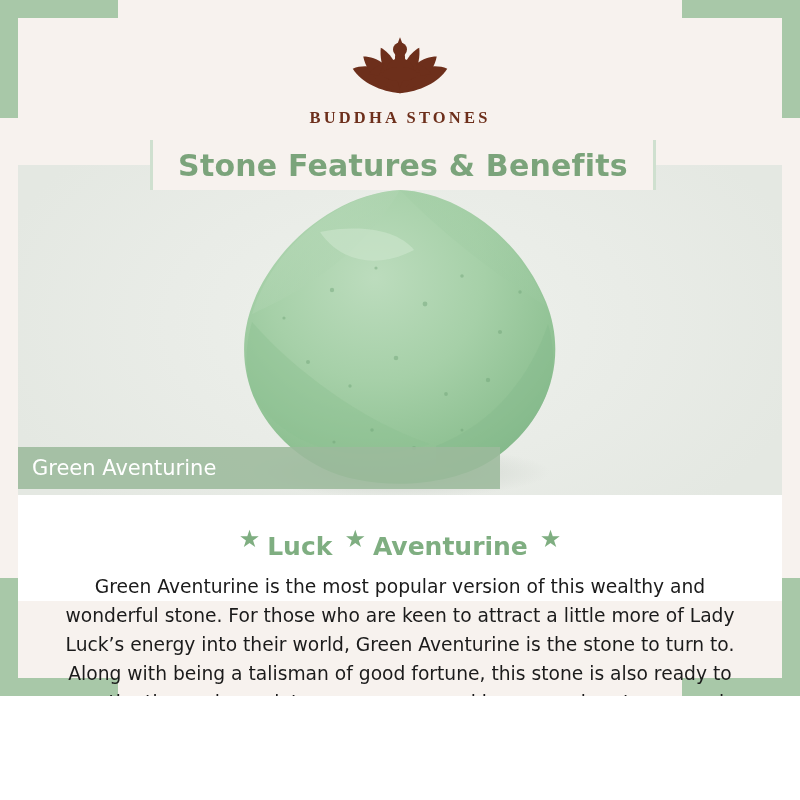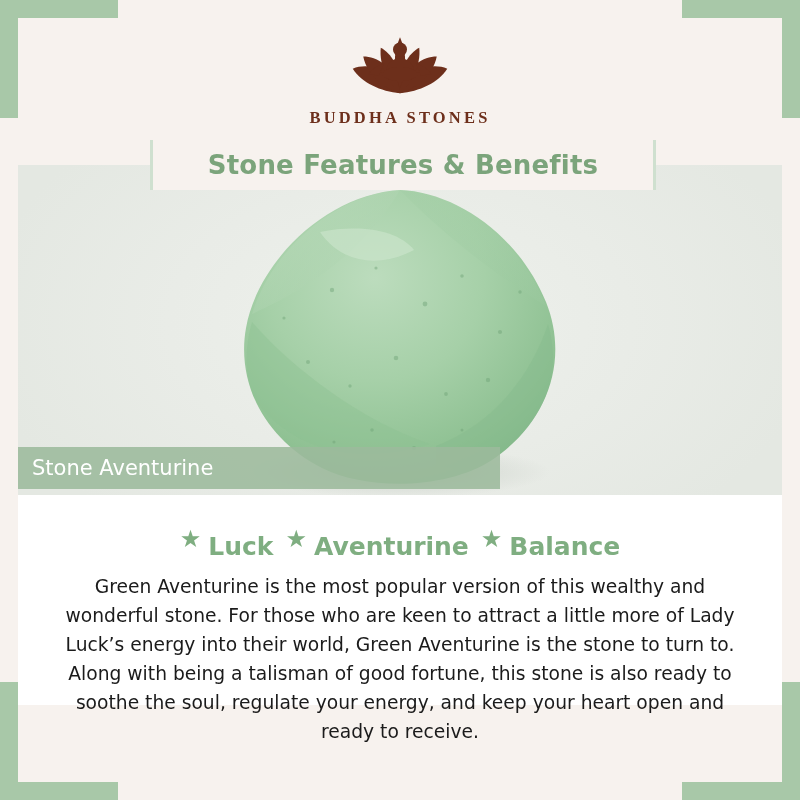--- a/index.html
+++ b/index.html
@@ -10,21 +10,21 @@
     width: 800px;
     height: 800px;
     font-family: "Liberation Sans", sans-serif;
     background: #ffffff;
     overflow: hidden;
   }
 
   #page {
     position: relative;
     width: 800px;
-    height: 800px;
+    height: 696px;
     background: #f7f2ee;
     overflow: hidden;
   }
 
   
   .corner {
     position: absolute;
     background: #a8c8a8;
     z-index: 1;
   }
@@ -80,21 +80,21 @@
     background: #f7f2ee;
     border-left: 3px solid #cfe0cf;
     border-right: 3px solid #cfe0cf;
     display: flex;
     align-items: center;
     justify-content: center;
     z-index: 4;
   }
   .title-text {
     color: #7ba47b;
-    font-size: 26px;
+    font-size: 30px;
     font-weight: bold;
     font-family: "DejaVu Sans", sans-serif;
     letter-spacing: 0.2px;
     white-space: nowrap;
   }
 
   
   .photo {
     position: absolute;
     left: 18px;
@@ -297,36 +297,35 @@
         </g>
       </svg>
     </div>
   </div>
 
   <div class="title-banner">
     <div class="title-text">Stone Features &amp; Benefits</div>
   </div>
 
   <div class="label-bar">
-    <span>Stone Aventurine</span>
+    <span>Green Aventurine</span>
   </div>
 
   <div class="content">
     <div class="keywords">
       <div class="kw">
         <span class="star">★</span>
         <span class="kw-label">Luck</span>
       </div>
       <div class="kw">
         <span class="star">★</span>
         <span class="kw-label">Aventurine</span>
       </div>
       <div class="kw">
         <span class="star">★</span>
-        <span class="kw-label">Balance</span>
       </div>
     </div>
 
     <p class="paragraph">Green Aventurine is the most popular version of this wealthy and wonderful stone. For those who are keen to attract a little more of Lady Luck’s energy into their world, Green Aventurine is the stone to turn to. Along with being a talisman of good fortune, this stone is also ready to soothe the soul, regulate your energy, and keep your heart open and ready to receive.</p>
   </div>
 
   <div class="bottom-fill"></div>
 </div>
 
 </body></html>

